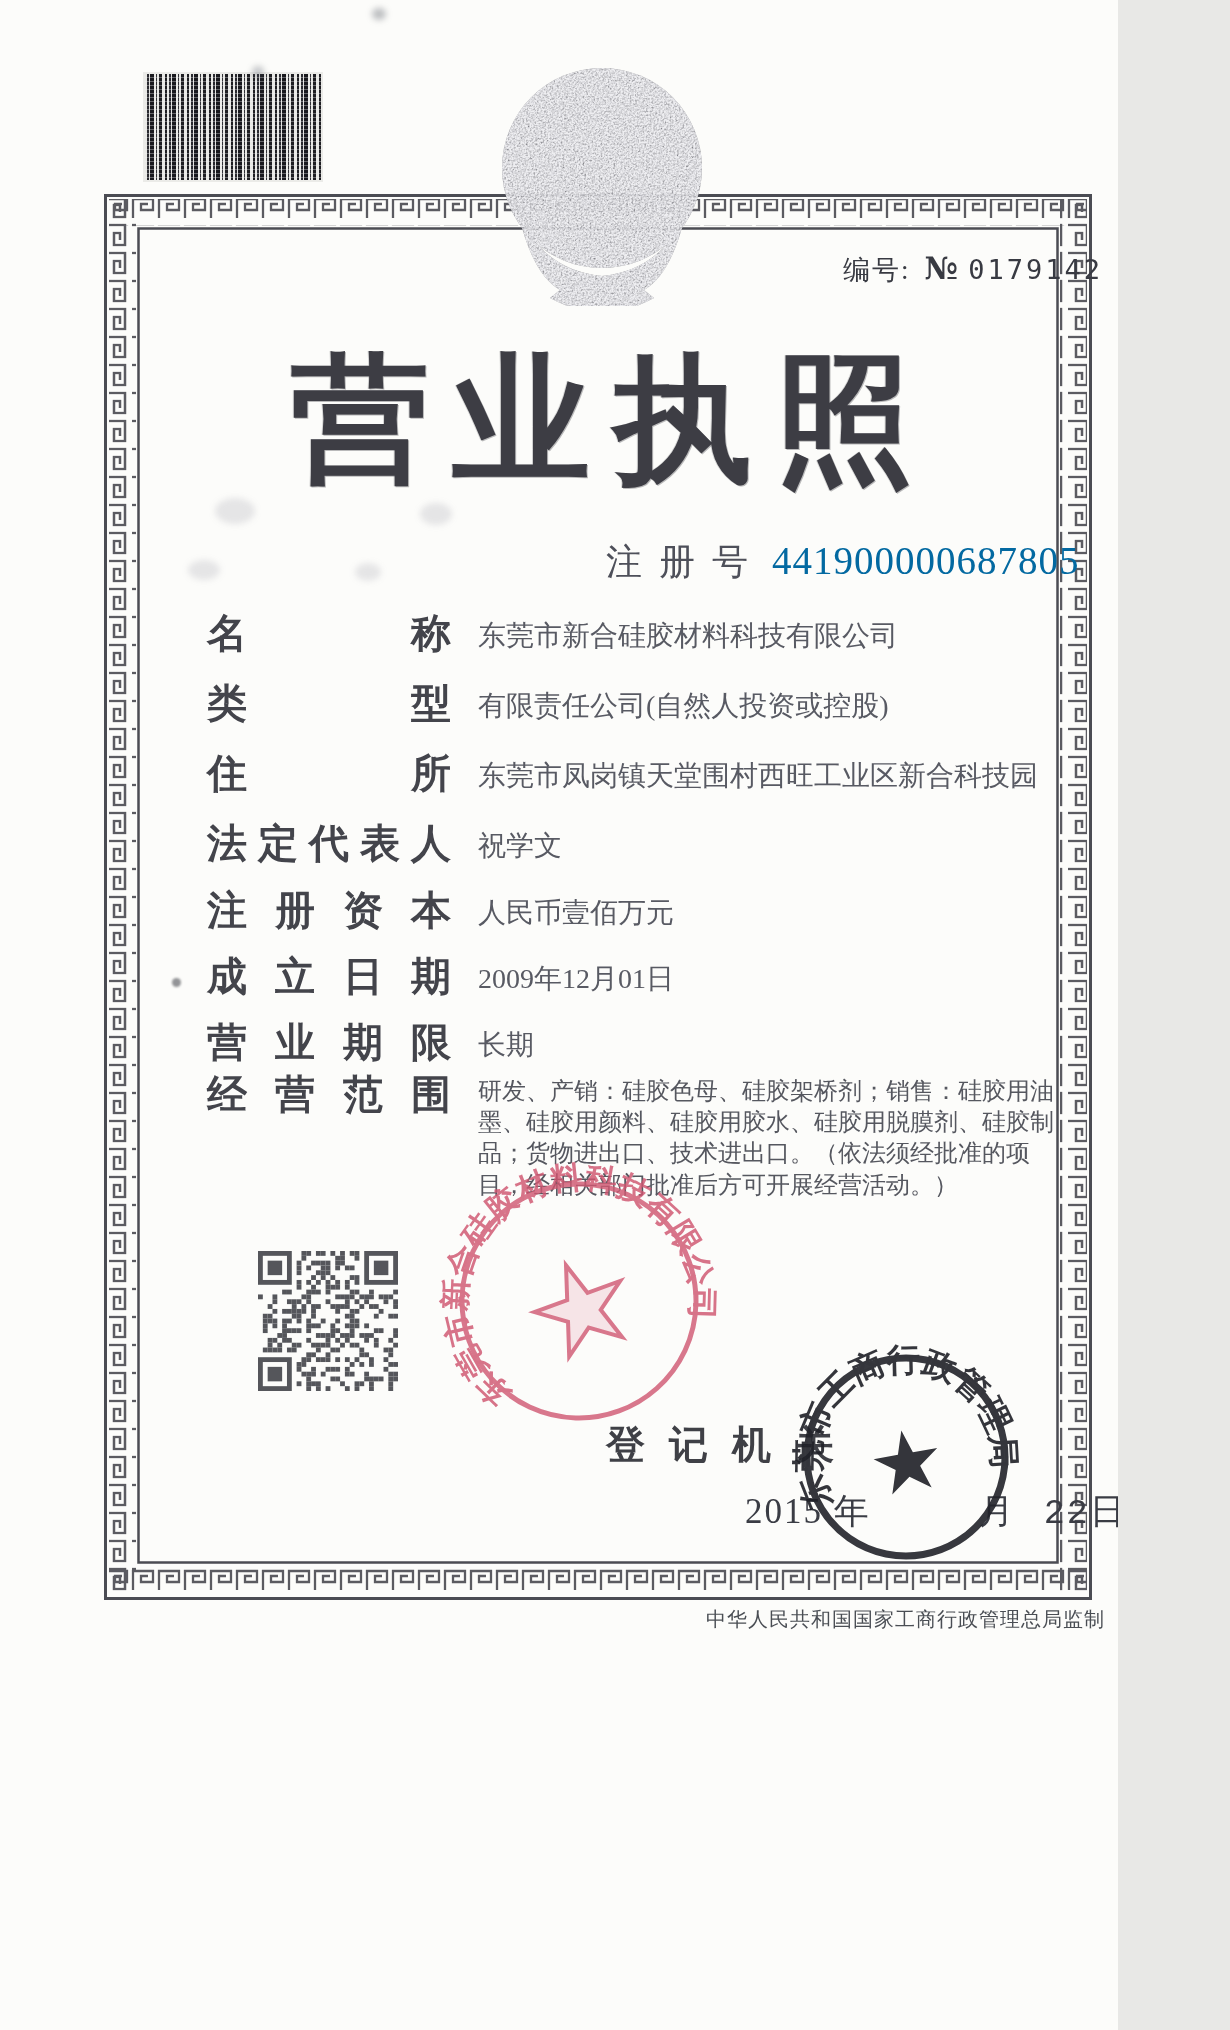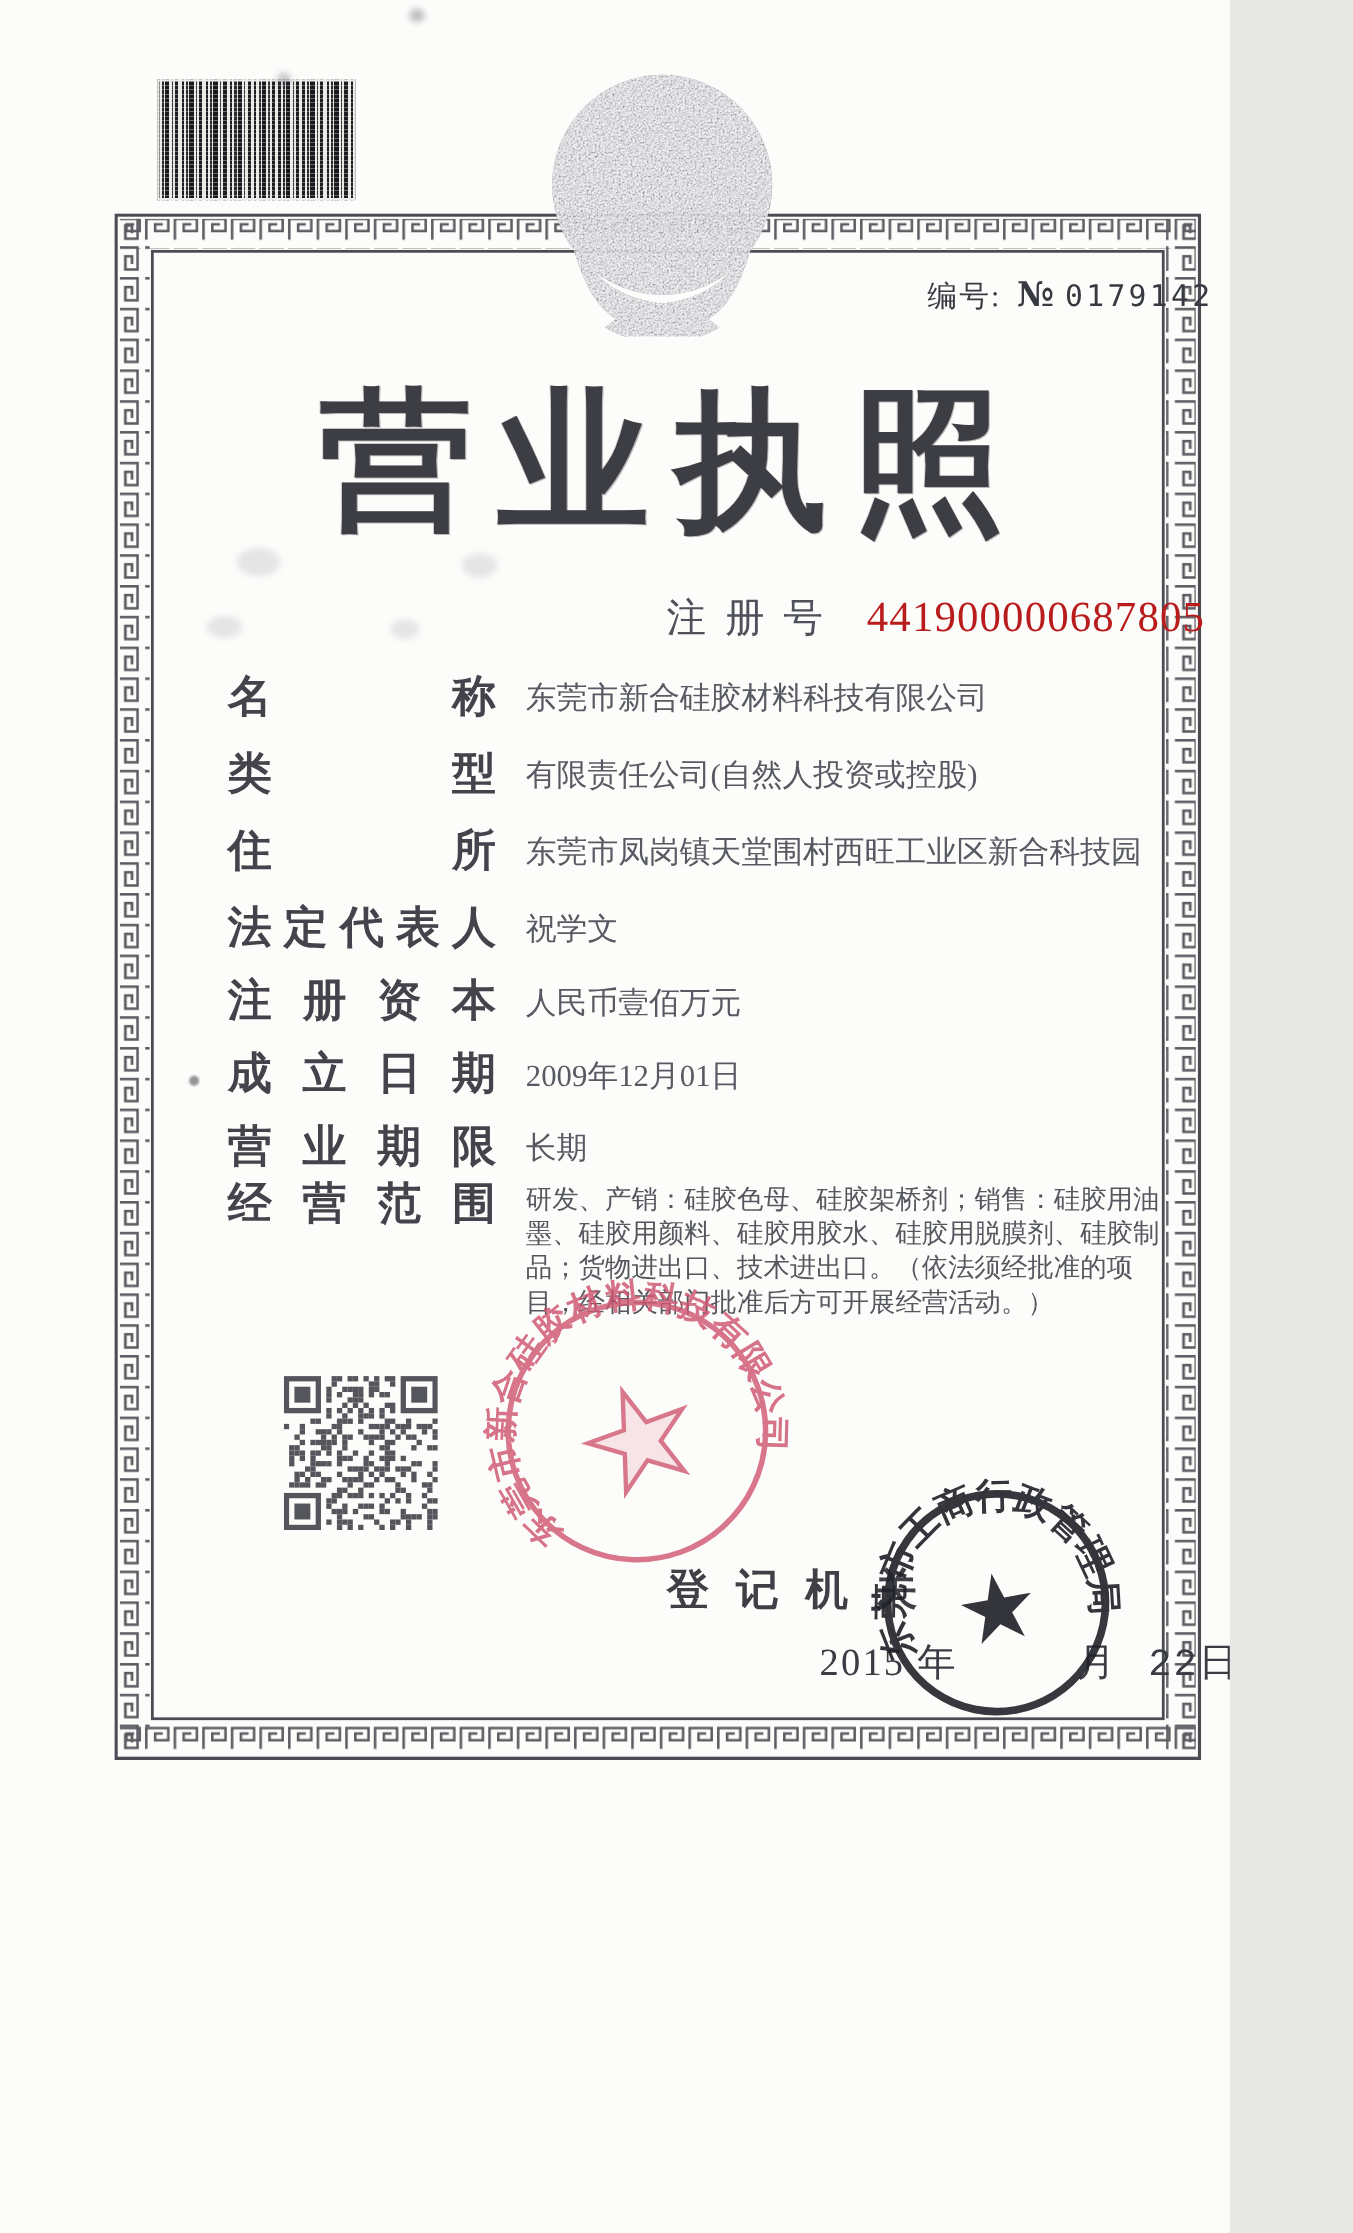--- a/index.html
+++ b/index.html
@@ -30,21 +30,21 @@
 
   
   #title{left:291px;top:348px;width:622px;display:flex;justify-content:space-between;
     font-family:"Liberation Sans",sans-serif;font-weight:900;font-size:138px;line-height:1.04;
     color:#3d3d44;text-shadow:1px 1px 0 rgba(60,60,66,.35), -1px 0 0 rgba(60,60,66,.2);}
 
   
   #regno{left:606px;top:538px;display:flex;align-items:baseline;white-space:nowrap;}
   #regno .lbl{display:inline-flex;justify-content:space-between;width:142px;
     font-size:36px;color:#4e505a;font-family:"Liberation Sans",sans-serif;}
-  #regno .num{margin-left:40px;font-size:39px;letter-spacing:1px;color:#b91c1c;}
+  #regno .num{margin-left:24px;font-size:39px;letter-spacing:1px;color:#0369a1;}
 
   
   .row{position:absolute;left:207px;display:flex;align-items:flex-start;}
   .row .lbl{display:flex;justify-content:space-between;width:244px;flex:0 0 244px;
     font-family:"Liberation Sans",sans-serif;font-weight:700;font-size:40px;line-height:1.1;color:#43444b;}
   .row .val{margin-left:27px;font-size:28px;line-height:1.32;color:#585a63;padding-top:7px;white-space:nowrap;}
   .row .val.wrap{white-space:normal;width:582px;font-size:24px;line-height:1.3;padding-top:4px;color:#55575f;font-family:Liberation Serif, serif;}
 
   
   #qr{left:258px;top:1251px;opacity:.88;}
@@ -500,20 +500,21 @@
     <defs>
       <path id="blkArc" d="M 47.1 161.4 A 86 86 0 1 1 202.9 161.4" fill="none"></path>
     </defs>
     <circle cx="125" cy="125" r="99" fill="none" stroke="#22232a" stroke-width="7"></circle>
     <polygon points="125,98 132.6,121.5 157.3,121.5 137.4,136 145,159.5 125,145 105,159.5 112.6,136 92.7,121.5 117.4,121.5" fill="#1f2027"></polygon>
     <text font-size="33" fill="#1f2027" font-family="Liberation Sans, sans-serif" font-weight="700">
       <textPath href="#blkArc" startOffset="4" textLength="330" lengthAdjust="spacingAndGlyphs">东莞市工商行政管理局</textPath>
     </text>
   </svg>
 
+  <div id="footer-right" class="abs footer">中华人民共和国国家工商行政管理总局监制</div>
 
   <div class="smudge" style="left:215px;top:498px;width:40px;height:26px"></div>
   <div class="smudge" style="left:420px;top:503px;width:32px;height:22px"></div>
   <div class="smudge" style="left:188px;top:560px;width:32px;height:20px"></div>
   <div class="smudge" style="left:355px;top:563px;width:26px;height:18px"></div>
   <div class="smudge" style="left:372px;top:8px;width:14px;height:12px;background:rgba(90,95,105,.4)"></div>
   <div class="smudge" style="left:252px;top:66px;width:12px;height:12px;background:rgba(90,95,105,.35)"></div>
   <div class="smudge" style="left:172px;top:978px;width:9px;height:9px;background:rgba(60,62,70,.55);filter:blur(1px)"></div>
 </div>
 

